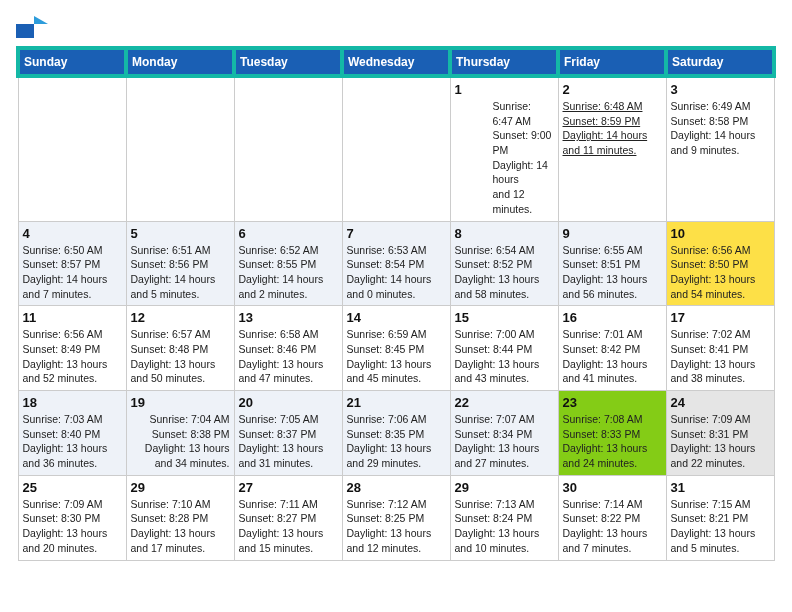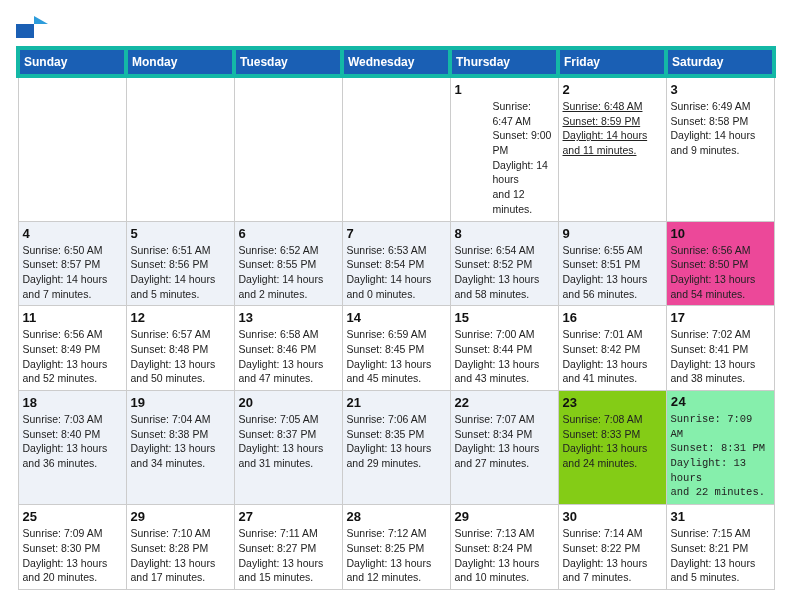--- a/index.html
+++ b/index.html
@@ -189,21 +189,21 @@
 Daylight: 13 hours
 and 58 minutes.</div>
         </td>
         <td style="background: rgb(238, 242, 248);">
           <div class="day-num">9</div>
           <div class="day-info" style="white-space: pre-line;">Sunrise: 6:55 AM
 Sunset: 8:51 PM
 Daylight: 13 hours
 and 56 minutes.</div>
         </td>
-        <td style="background: #ec4899;">
+        <td style="background: #fde047;">
           <div class="day-num">10</div>
           <div class="day-info" style="white-space: pre-line;">Sunrise: 6:56 AM
 Sunset: 8:50 PM
 Daylight: 13 hours
 and 54 minutes.</div>
         </td>
       </tr>
       <tr>
         <td>
           <div class="day-num">11</div>
@@ -258,21 +258,21 @@
       <tr>
         <td style="background: rgb(238, 242, 248);">
           <div class="day-num">18</div>
           <div class="day-info" style="white-space: pre-line;">Sunrise: 7:03 AM
 Sunset: 8:40 PM
 Daylight: 13 hours
 and 36 minutes.</div>
         </td>
         <td style="background: rgb(238, 242, 248);">
           <div class="day-num">19</div>
-          <div class="day-info" style="white-space: pre-line;">Sunrise: 7:04 AM
+          <div class="day-info" style="white-space: pre-line; text-align: right;">Sunrise: 7:04 AM
 Sunset: 8:38 PM
 Daylight: 13 hours
 and 34 minutes.</div>
         </td>
         <td style="background: rgb(238, 242, 248);">
           <div class="day-num">20</div>
           <div class="day-info" style="white-space: pre-line;">Sunrise: 7:05 AM
 Sunset: 8:37 PM
 Daylight: 13 hours
 and 31 minutes.</div>
@@ -291,21 +291,21 @@
 Daylight: 13 hours
 and 27 minutes.</div>
         </td>
         <td style="background: #84cc16;">
           <div class="day-num">23</div>
           <div class="day-info" style="white-space: pre-line;">Sunrise: 7:08 AM
 Sunset: 8:33 PM
 Daylight: 13 hours
 and 24 minutes.</div>
         </td>
-        <td style="background: #86efac; font-family: Liberation Mono, monospace;">
+        <td style="background: #e5e5e5;">
           <div class="day-num">24</div>
           <div class="day-info" style="white-space: pre-line;">Sunrise: 7:09 AM
 Sunset: 8:31 PM
 Daylight: 13 hours
 and 22 minutes.</div>
         </td>
       </tr>
       <tr>
         <td>
           <div class="day-num">25</div>

